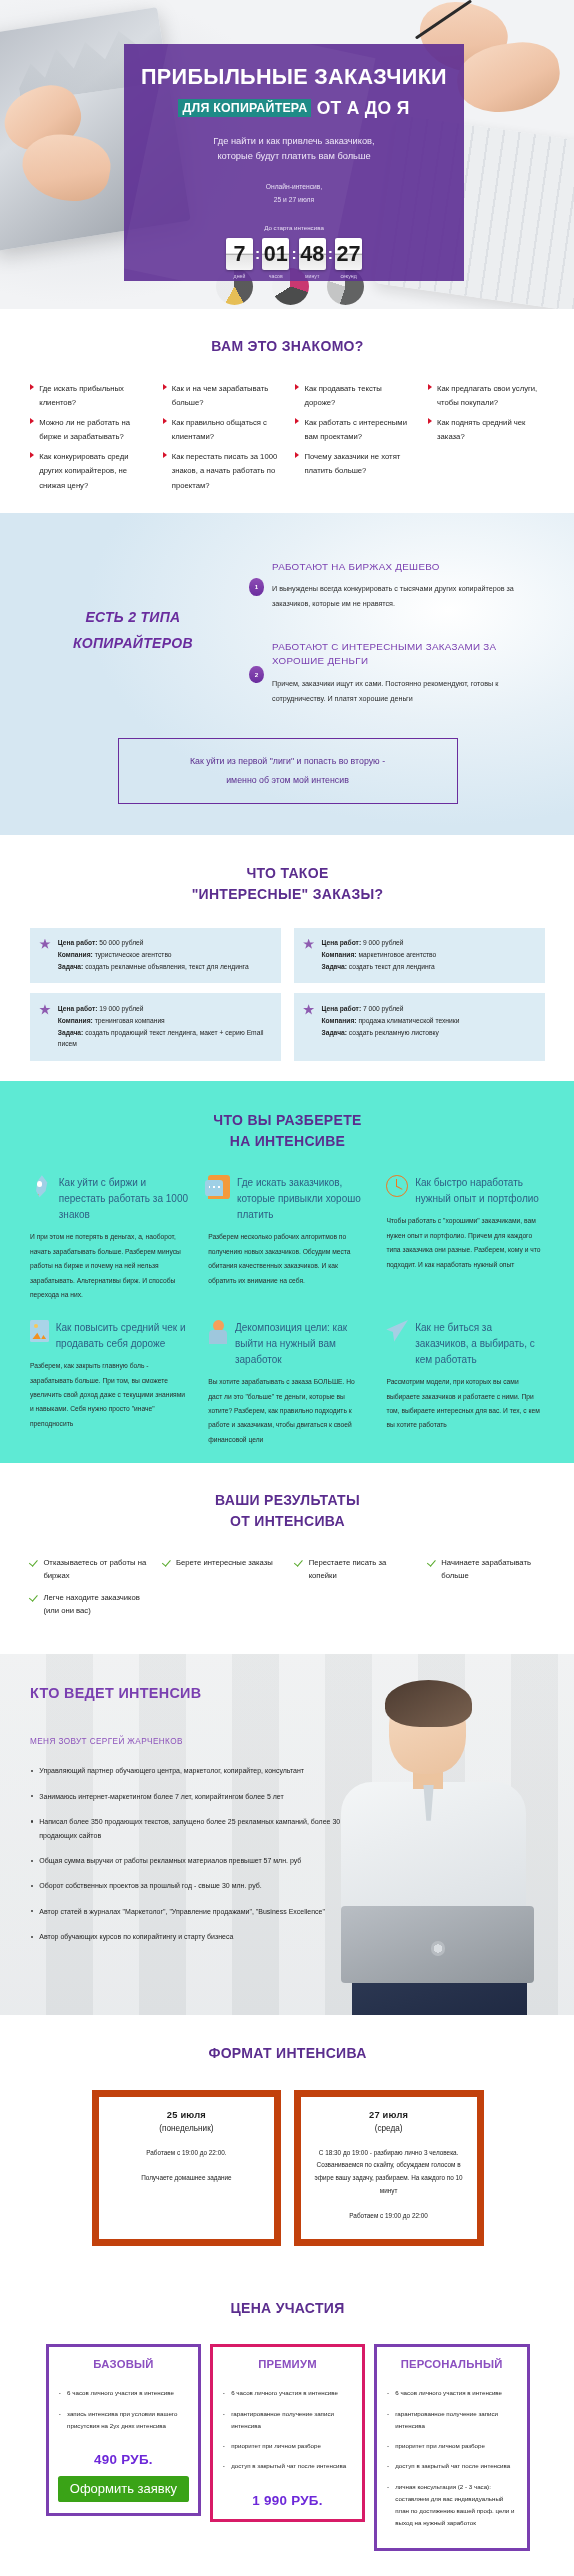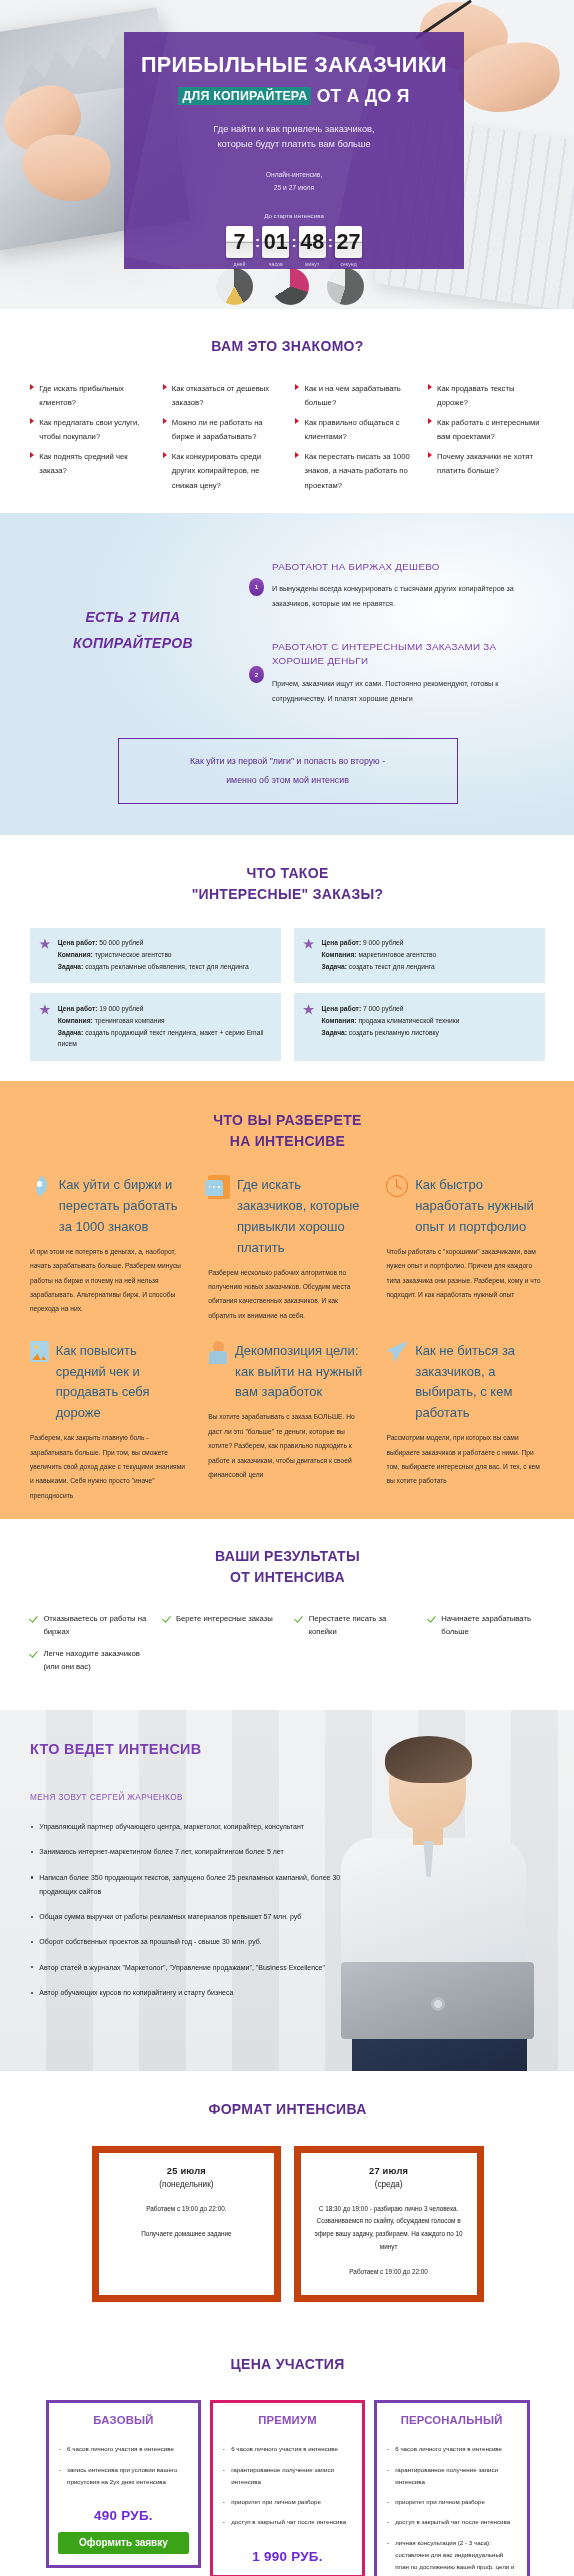--- a/index.html
+++ b/index.html
@@ -78,21 +78,21 @@
     transform: rotate(-8deg);
   }
   .pie-row { position: absolute; left: 216px; bottom: 4.1px; display: flex; gap: 18.5px; opacity: .85; }
   .pie { width: 37px; height: 37px; border-radius: 50%;
          background: conic-gradient(#3f3f3f 0 42%, #e4b53a 42% 58%, #e9eaec 58% 100%); }
   .pie.p2 { background: conic-gradient(#c2185b 0 30%, #2f2f2f 30% 66%, #f0f1f2 66% 100%); }
   .pie.p3 { background: conic-gradient(#4a4a4a 0 55%, #bdbdbd 55% 80%, #efefef 80% 100%); }
 
   .hero-card {
     position: absolute;
-    left: 124px; top: 32px;
+    left: 124px; top: 44px;
     width: 340px; height: 237px;
     background: rgba(93, 45, 148, 0.90);
     display: flex; flex-direction: column; align-items: center;
     padding-top: 20.6px;
     overflow: hidden;
   }
   .hero-card::before {
     content: "";
     position: absolute; left: 20.6px; top: -10.3px;
     width: 206px; height: 258px;
@@ -240,29 +240,29 @@
   }
   .star {
     flex: none; width: 11.3px; height: 10.8px; margin-top: 1.5px;
     background: #8e5bb0;
     clip-path: polygon(50% 0%, 62% 36%, 99% 36%, 69% 58%, 80% 95%, 50% 72%, 20% 95%, 31% 58%, 1% 36%, 38% 36%);
   }
   .order-body { font-size: 6.7px; line-height: 1.78; color: #1e1e1e; }
   .order-body b { font-weight: bold; }
 
   
-  .learn { background: #fdba74; padding: 29px 0 15.5px; }
+  .learn { background: #5eead4; padding: 29px 0 15.5px; }
   .learn-grid {
     width: 515px; margin: 23px auto 0;
     display: grid; grid-template-columns: repeat(3, 1fr); column-gap: 19.6px; row-gap: 17.5px;
   }
   .learn-head { display: flex; gap: 7.2px; align-items: flex-start; }
   .learn-icon { flex: none; width: 21.6px; height: 24px; position: relative; }
   .learn-h {
-    color: #2e5f84; font-size: 13px; line-height: 1.6;
+    color: #2e5f84; font-size: 10px; line-height: 1.6;
   }
   .learn-p { margin-top: 7.2px; font-size: 6.7px; line-height: 2.15; color: #2b2b2b; }
 
   
   .ic-rocket { background: #9fd0e6; clip-path: polygon(55% 0, 80% 30%, 72% 66%, 44% 92%, 28% 66%, 34% 26%); }
   .ic-rocket::after { content:""; position:absolute; left:1px; bottom:0; width:8.2px; height:9.3px; background:#f39a3c; clip-path: polygon(0 100%, 100% 40%, 60% 100%); }
   .ic-rocket::before { content:""; position:absolute; left:7.2px; top:6.2px; width:5.2px; height:5.2px; border-radius:50%; background:#fff; }
   .ic-chat { background: #f39a3c; border-radius: 3.1px 3.1px 3.1px 0; }
   .ic-chat::after { content:""; position:absolute; left:-3.1px; top:5.2px; width:17.5px; height:15.5px; background:#9fd0e6; border-radius:3.1px 3.1px 0 3.1px; }
   .ic-chat::before { content:""; position:absolute; left:0px; top:10.3px; z-index:3; width:12.4px; height:2.1px;
@@ -347,21 +347,21 @@
   .p-name { text-align: center; color: #8b4fc0; font-size: 11.3px; font-weight: bold; letter-spacing: 0.2px; }
   .p-list { margin-top: 17.5px; flex: 1; }
   .p-list li { list-style: none; position: relative; padding-left: 9.3px; font-size: 6.2px; line-height: 1.95; color: #1f1f1f; margin-bottom: 8.2px; }
   .p-list li::before { content:"-"; position:absolute; left: 1px; top: 0; color:#1f1f1f; }
   .p-amount { margin-top: 12.4px; text-align: center; color: #6d28d9; font-size: 13.4px; font-weight: bold; letter-spacing: 0.3px; }
   .p-btn {
     margin: 8.2px auto 0; display: block;
     background: #3aa317; color: #fff;
     border: none; border-radius: 2.6px;
     font-family: "Liberation Sans", sans-serif;
-    font-size: 10px; font-weight: bold;
+    font-size: 13px; font-weight: normal;
     padding: 5.7px 7.2px; cursor: pointer;
     width: 100%;
   }
 </style>
 </head>
 <body>
 
 <section class="hero">
   <div class="hero-bg"></div>
   <div class="chart-shape"></div>
@@ -416,24 +416,20 @@
     </div>
   </div>
 </section>
 
 <section class="section familiar">
   <h2 class="sec-title">ВАМ ЭТО ЗНАКОМО?</h2>
   <div class="grid" id="familiar-grid">
       <div class="q-item">
         <span class="q-arrow"></span>
         <span>Где искать прибыльных клиентов?</span>
-      </div>
-      <div class="q-item">
-        <span class="q-arrow"></span>
-        <span>Как отказаться от дешевых заказов?</span>
       </div>
       <div class="q-item">
         <span class="q-arrow"></span>
         <span>Как и на чем зарабатывать больше?</span>
       </div>
       <div class="q-item">
         <span class="q-arrow"></span>
         <span>Как продавать тексты дороже?</span>
       </div>
       <div class="q-item">

